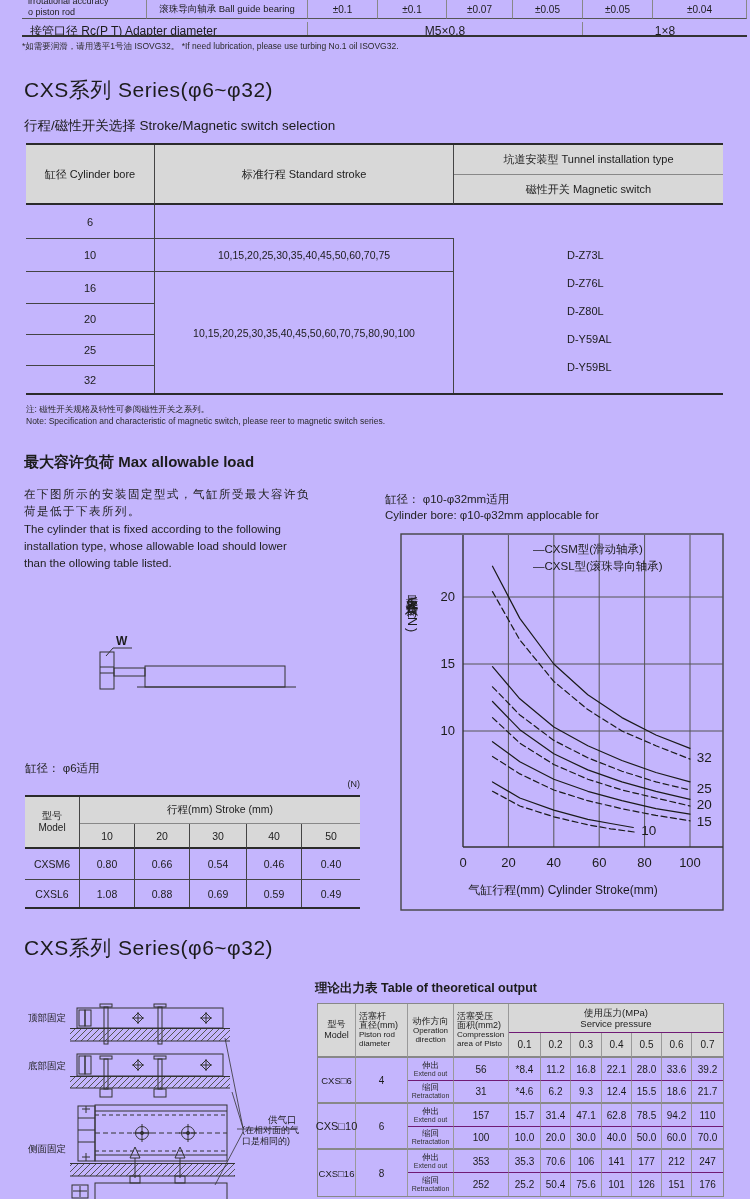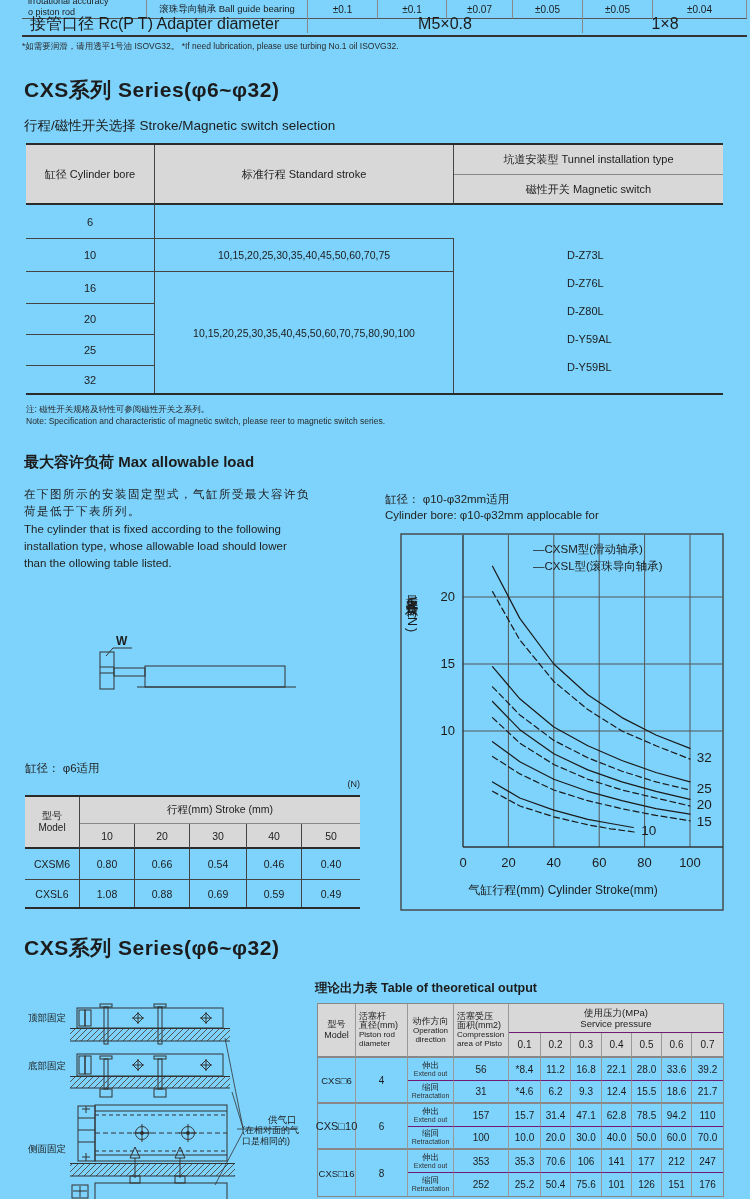--- a/index.html
+++ b/index.html
@@ -1,29 +1,29 @@
 <!DOCTYPE html>
 <html><head>
 <meta charset="utf-8">
 <style>
   *{margin:0;padding:0;box-sizing:border-box}
   html,body{background:#fff}
-  .page{position:relative;width:750px;height:1199px;overflow:hidden;background:#7dd3fc;
+  .page{position:relative;width:750px;height:1199px;overflow:hidden;background:#c4b5fd;
         font-family:"Liberation Sans",sans-serif;color:#1c1c1c}
   .abs{position:absolute}
-  .h1{font-size:21px;font-weight:bold;letter-spacing:.5px}
+  .h1{font-size:21px;font-weight:normal;letter-spacing:.5px}
   .h2{font-size:13.5px;font-weight:500}
   .h3{font-size:15px;font-weight:600}
   .small{font-size:8.5px;color:#2a2a2a}
   .body-txt{font-size:11.5px;color:#222}
   
   .spec-tbl{left:22px;top:0;width:725px;height:37px;border-bottom:2px solid #333;overflow:hidden}
   .spec-tbl .cell{position:absolute;display:flex;align-items:center;justify-content:center;font-size:10px}
   .spec-tbl .r1{top:0;height:19px;border-bottom:1px solid #555;border-right:1px solid #888}
-  .spec-tbl .r2{top:15px;height:18px;font-size:16px}
+  .spec-tbl .r2{top:22px;height:18px;font-size:12px}
   
   .gcell{display:flex;flex-direction:column;align-items:center;justify-content:center;text-align:center}
   .gray{background:#d8d8d8}
   .br{border-right:1px solid #444}
   .br9{border-right:1px solid #999}
   .bt{border-top:1px solid #444}
   .stroke-tbl{left:26px;top:143px;width:697px;height:252px;display:grid;
     grid-template-columns:129px 299px 269px;
     grid-template-rows:30px 30px 33px 33px 32px 31px 31px 28px;
     border-top:2px solid #2b2b2b;border-bottom:2px solid #2b2b2b;font-size:11px}

